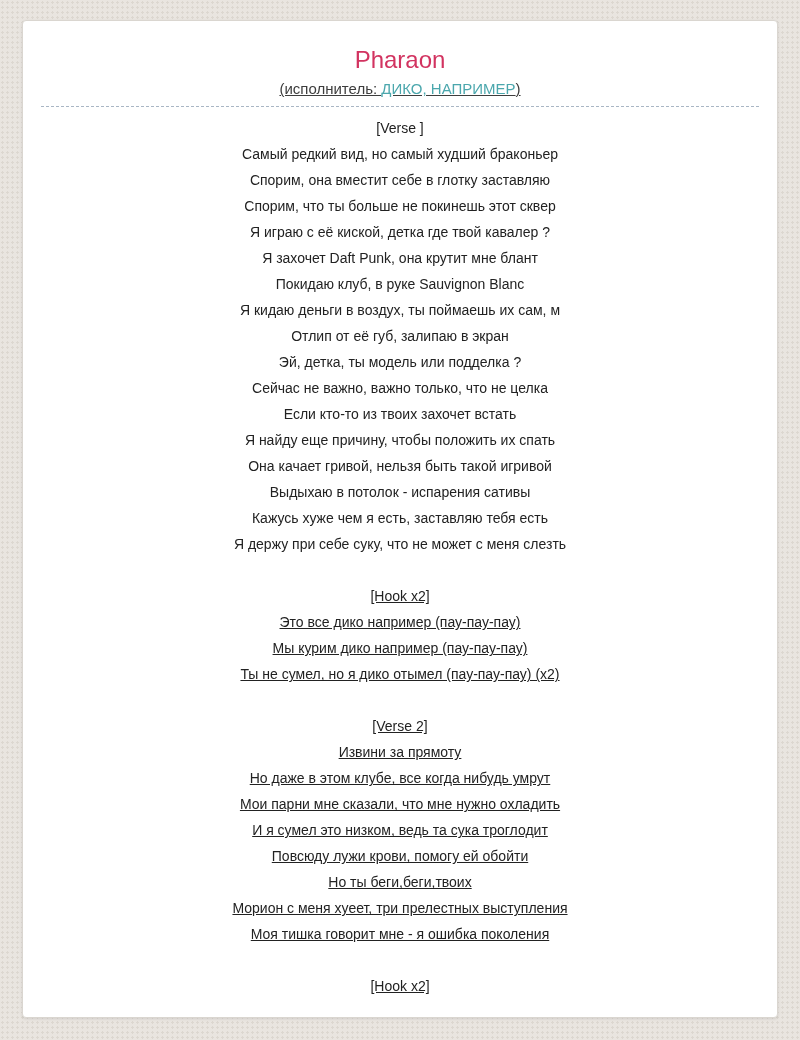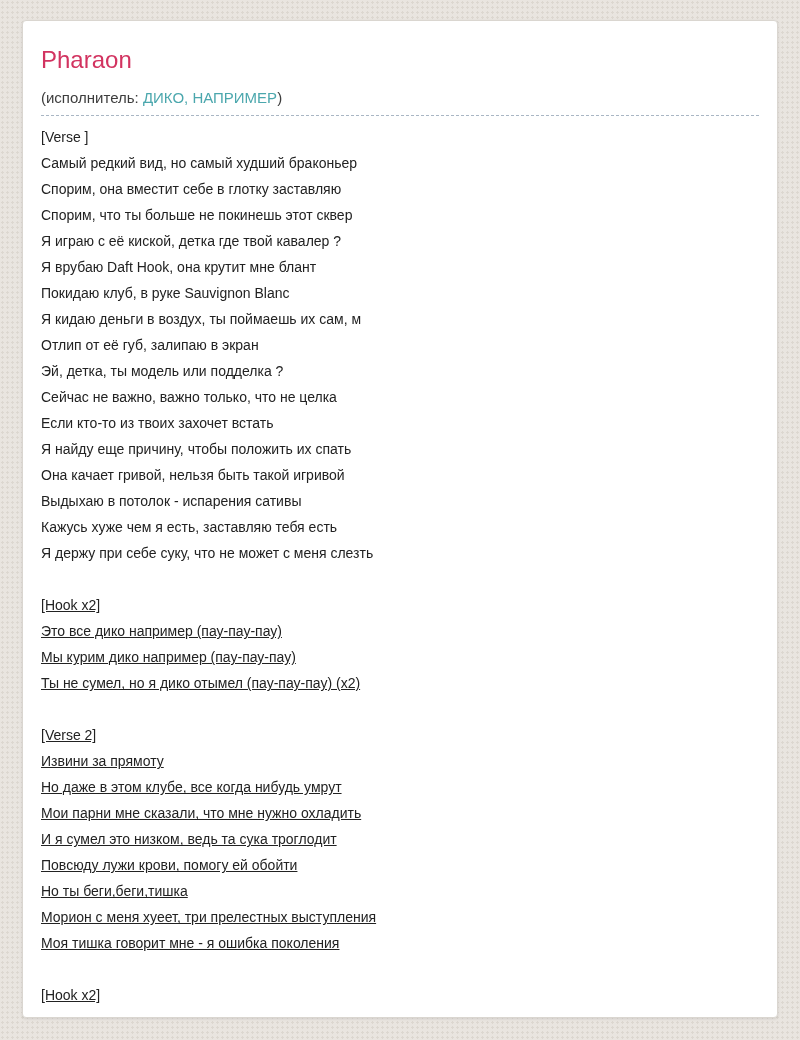--- a/index.html
+++ b/index.html
@@ -17,33 +17,35 @@
       left: 22px;
       top: 20px;
       width: 756px;
       height: 998px;
       background: #ffffff;
       border: 1px solid #dad6d0;
       border-radius: 4px;
       box-shadow: 0 1px 3px rgba(0,0,0,0.10);
       padding: 26px 18px 0 18px;
       overflow: hidden;
+      text-align: center;
     }
     .title {
       font-size: 24px;
       font-weight: 400;
       line-height: 1.1;
       color: #d23360;
     }
     .artist-line {
       font-size: 15px;
       color: #3d3d3d;
-      margin-top: 16px;
+      margin-top: 7px;
       padding-bottom: 9px;
       border-bottom: 1px dashed #a9b6c4;
+      text-decoration: underline;
     }
     .artist-link {
       color: #4ba7ad;
       text-decoration: none;
       cursor: pointer;
     }
     .lyrics {
       margin-top: 8px;
       font-size: 14px;
       line-height: 26px;
@@ -57,21 +59,21 @@
 <div class="card">
   <h1 class="title" style="color: rgb(210, 51, 96);">Pharaon</h1>
   <div class="artist-line"><span>(исполнитель: </span><a class="artist-link" style="color: rgb(75, 167, 173);">ДИКО, НАПРИМЕР</a><span>)</span></div>
   <div class="lyrics" id="lyrics">
       <div class="section">
         <div>[Verse ]</div>
         <div>Самый редкий вид, но самый худший браконьер</div>
         <div>Спорим, она вместит себе в глотку заставляю</div>
         <div>Спорим, что ты больше не покинешь этот сквер</div>
         <div>Я играю с её киской, детка где твой кавалер ?</div>
-        <div>Я врубаю Daft Hook, она крутит мне блант</div>
+        <div>Я захочет Daft Punk, она крутит мне блант</div>
         <div>Покидаю клуб, в руке Sauvignon Blanc</div>
         <div>Я кидаю деньги в воздух, ты поймаешь их сам, м</div>
         <div>Отлип от её губ, залипаю в экран</div>
         <div>Эй, детка, ты модель или подделка ?</div>
         <div>Сейчас не важно, важно только, что не целка</div>
         <div>Если кто-то из твоих захочет встать</div>
         <div>Я найду еще причину, чтобы положить их спать</div>
         <div>Она качает гривой, нельзя быть такой игривой</div>
         <div>Выдыхаю в потолок - испарения сативы</div>
         <div>Кажусь хуже чем я есть, заставляю тебя есть</div>
@@ -83,21 +85,21 @@
         <div>Мы курим дико например (пау-пау-пау)</div>
         <div>Ты не сумел, но я дико отымел (пау-пау-пау) (x2)</div>
       </div>
       <div class="section">
         <div>[Verse 2]</div>
         <div>Извини за прямоту</div>
         <div>Но даже в этом клубе, все когда нибудь умрут</div>
         <div>Мои парни мне сказали, что мне нужно охладить</div>
         <div>И я сумел это низком, ведь та сука троглодит</div>
         <div>Повсюду лужи крови, помогу ей обойти</div>
-        <div>Но ты беги,беги,тишка</div>
+        <div>Но ты беги,беги,твоих</div>
         <div>Морион с меня хуеет, три прелестных выступления</div>
         <div>Моя тишка говорит мне - я ошибка поколения</div>
       </div>
       <div class="section">
         <div>[Hook x2]</div>
       </div>
     </div>
 </div>
 
 </body></html>

